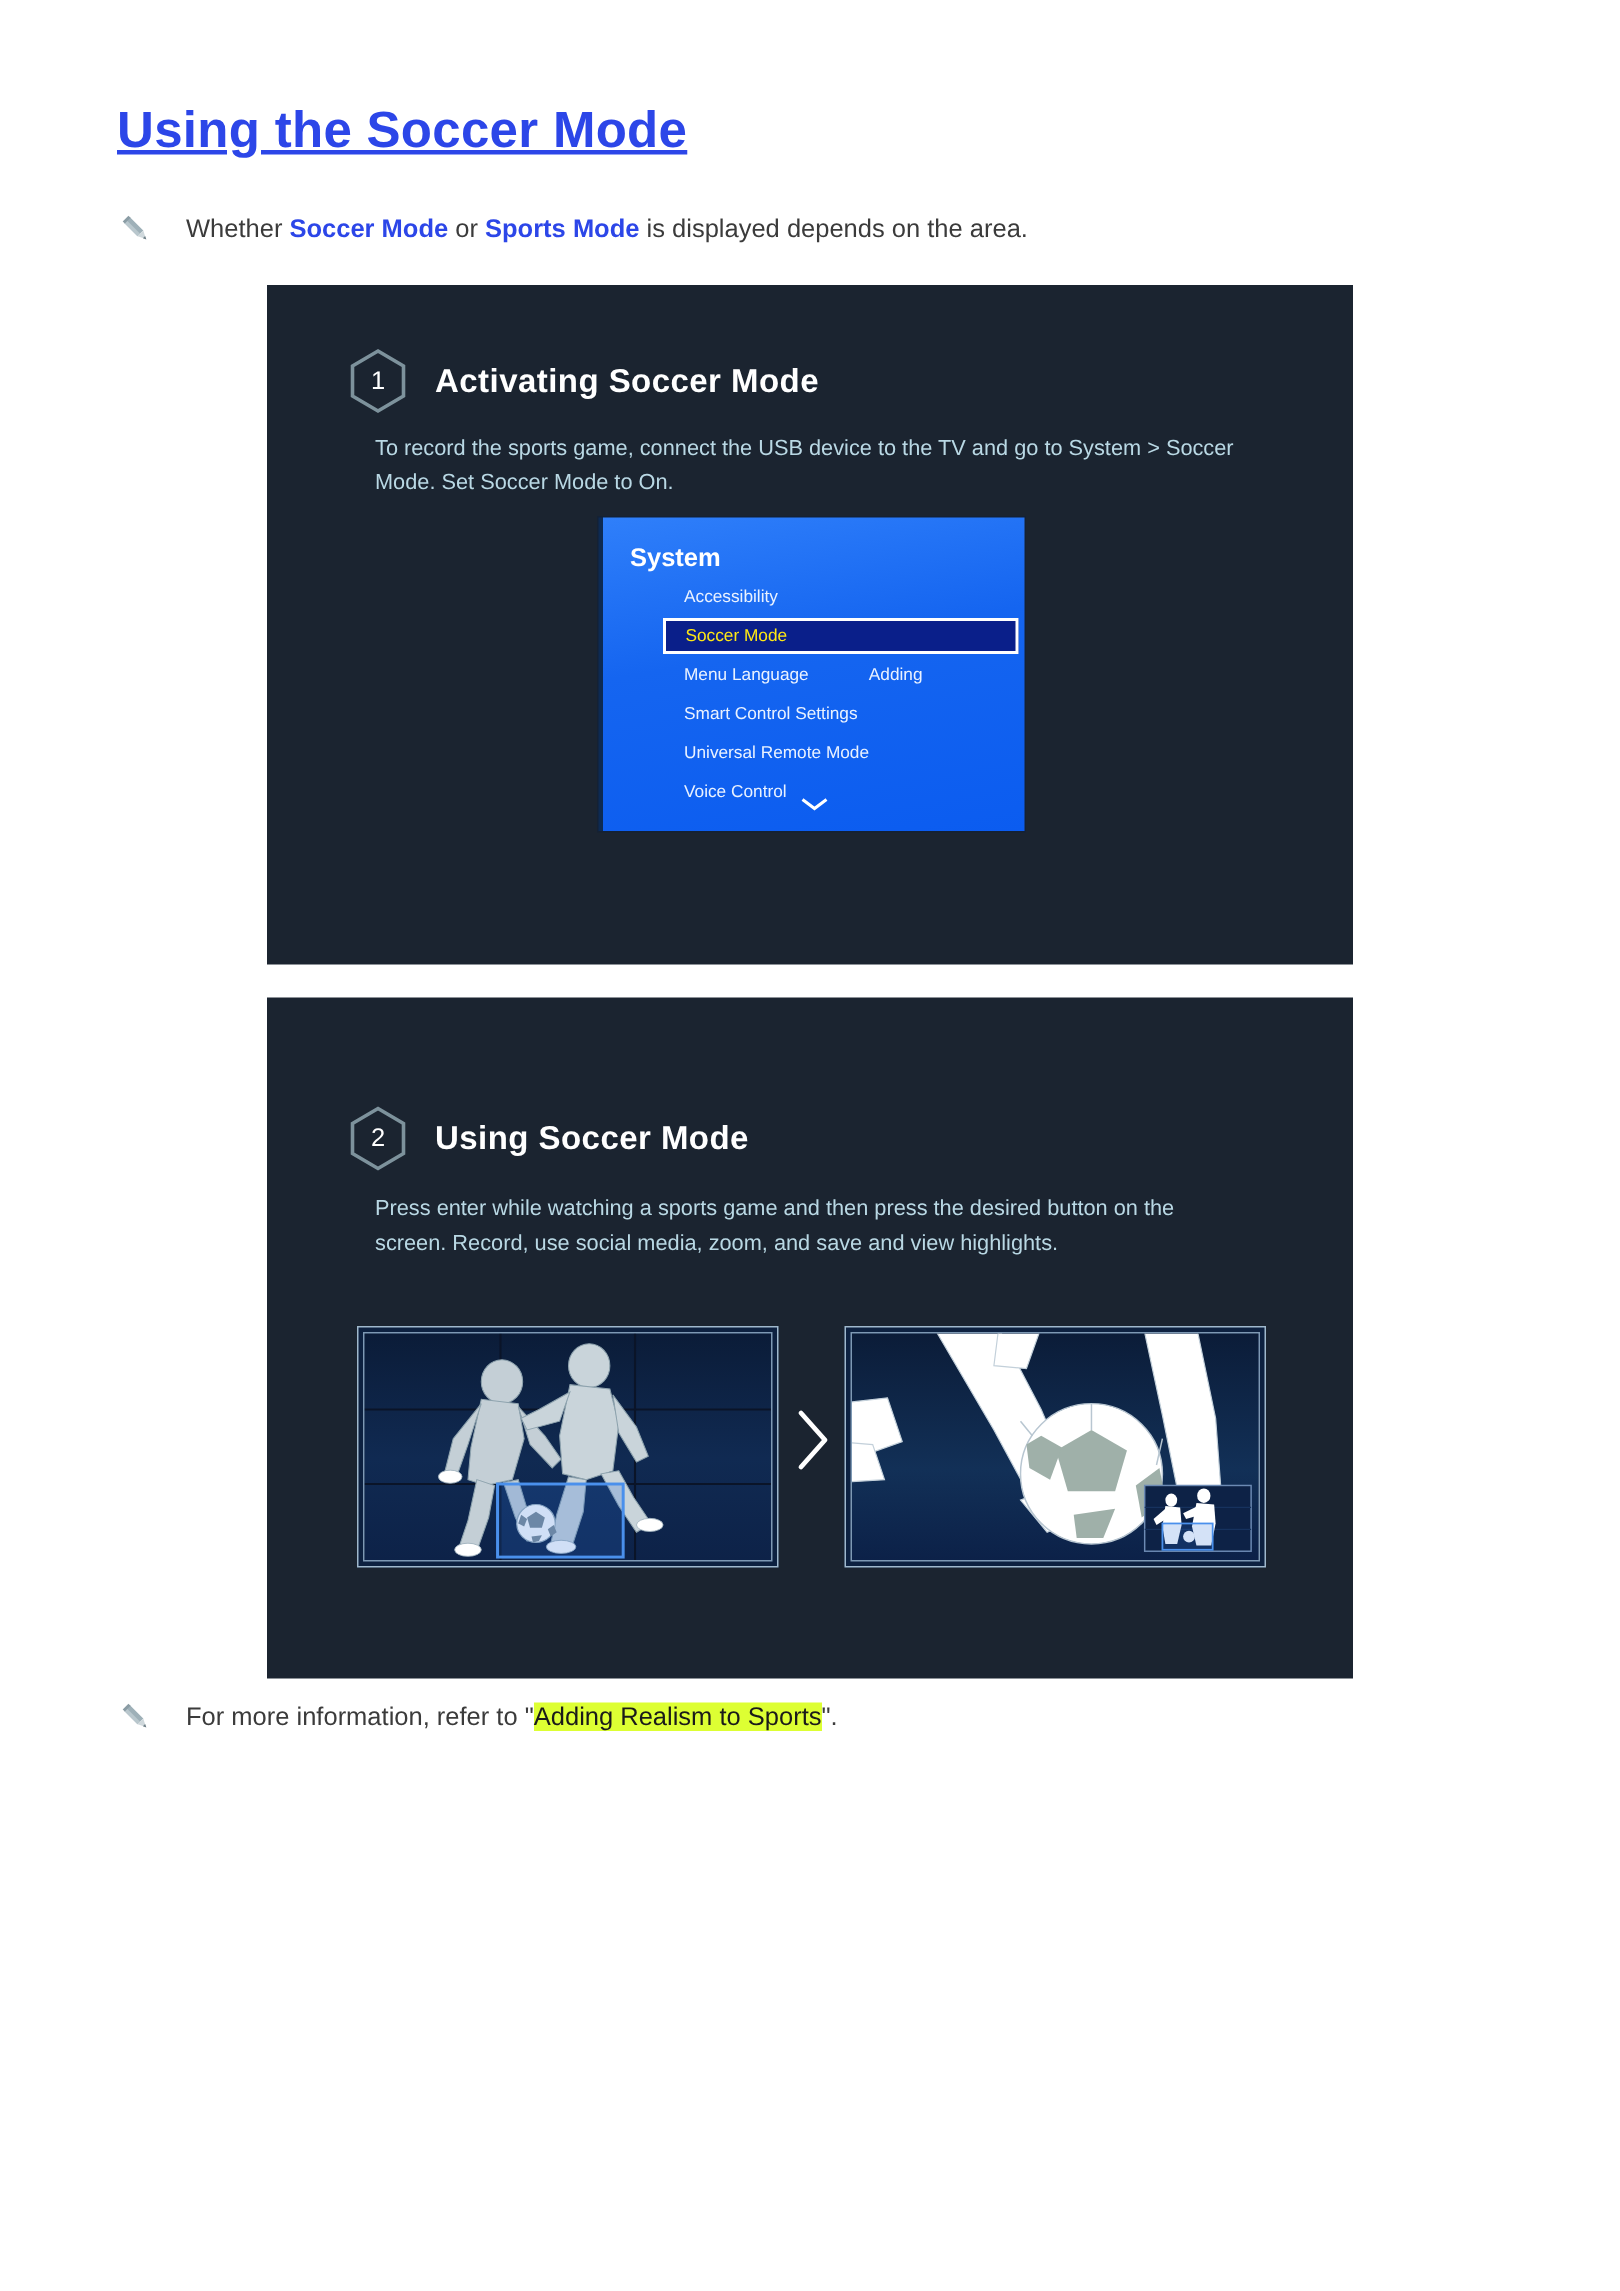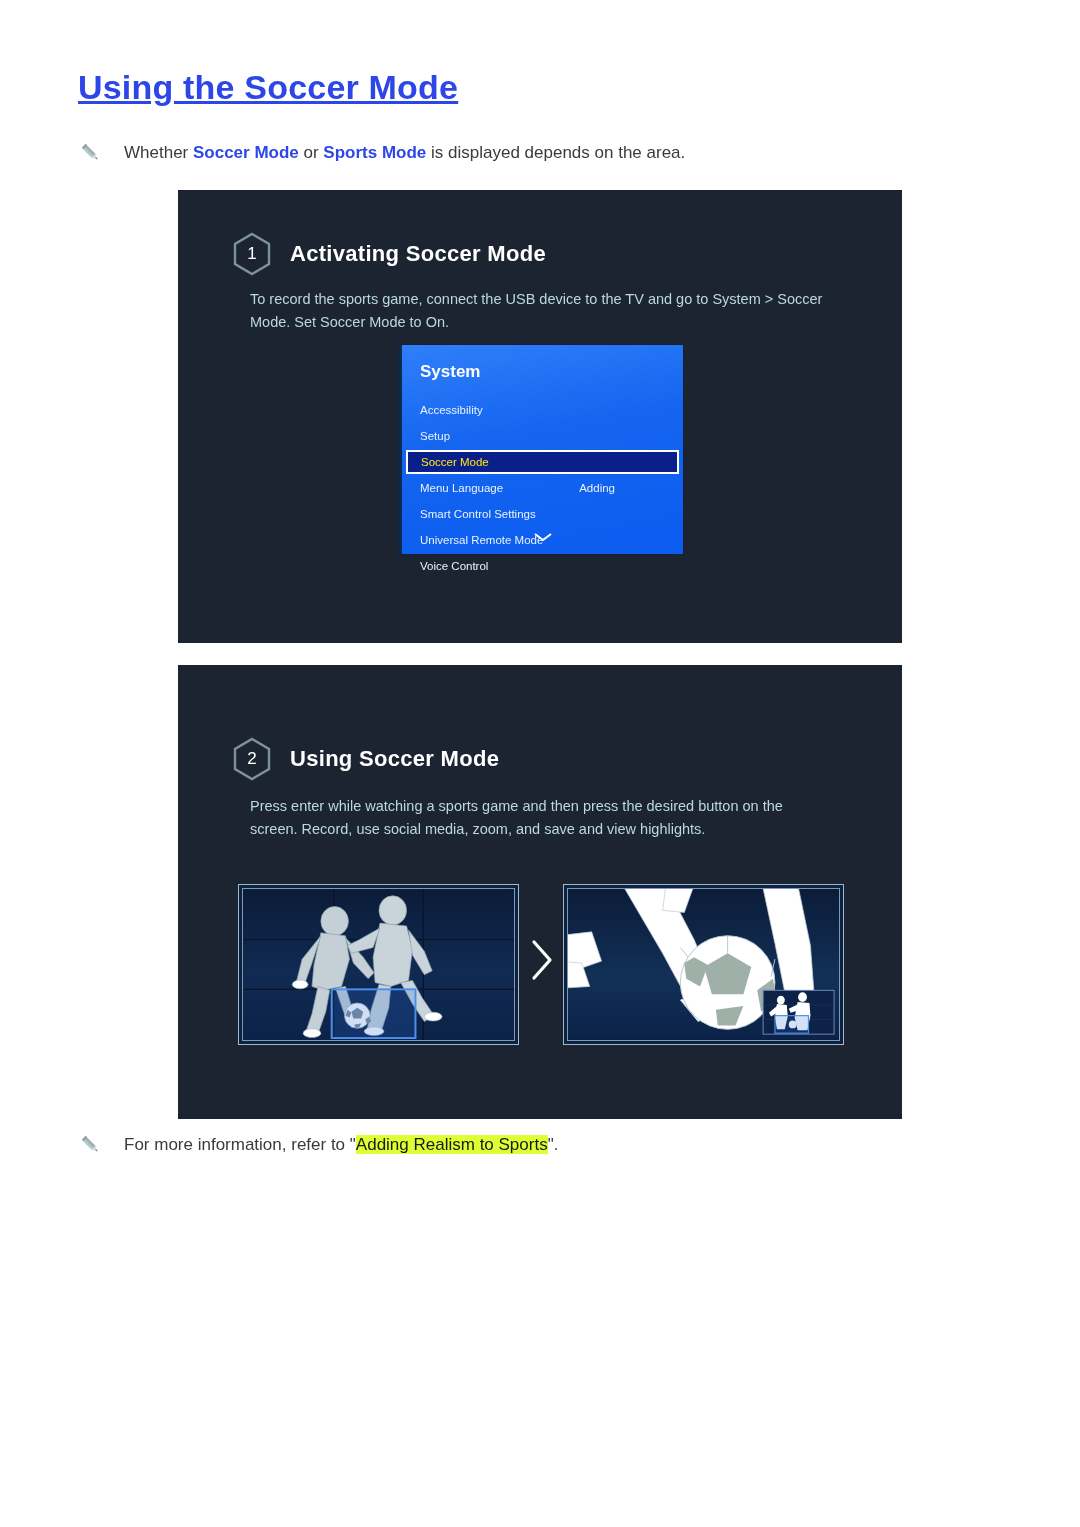--- a/index.html
+++ b/index.html
@@ -122,22 +122,23 @@
     position: absolute;
     left: 18px;
     top: 17px;
     font-size: 17px;
     font-weight: bold;
     color: #ffffff;
   }
   .tv-menu-list {
     position: absolute;
     left: 0;
-    top: 52px;
+    top: 40px;
     width: 100%;
+    padding-left: 36px;
   }
   .tv-row {
     position: relative;
     height: 26px;
     display: flex;
     align-items: center;
     padding: 0 14px 0 18px;
     font-size: 11.5px;
     color: #eaf2ff;
   }
@@ -227,23 +228,20 @@
     <span class="panel-title">Activating Soccer Mode</span>
   </div>
 
   <div class="panel-desc" style="left:72px; top:98px;">To record the sports game, connect the USB device to the TV and go to System &gt; Soccer Mode. Set Soccer Mode to On.</div>
 
   <div class="tv-menu">
     <div class="tv-menu-title">System</div>
     <div class="tv-menu-list">
       <div class="tv-row">
         <span>Accessibility</span>
-      </div>
-      <div class="tv-row">
-        <span>Setup</span>
       </div>
       <div class="tv-row selected">
         <span>Soccer Mode</span>
       </div>
       <div class="tv-row">
         <span>Menu Language</span>
         <span class="val">Adding</span>
       </div>
       <div class="tv-row">
         <span>Smart Control Settings</span>

